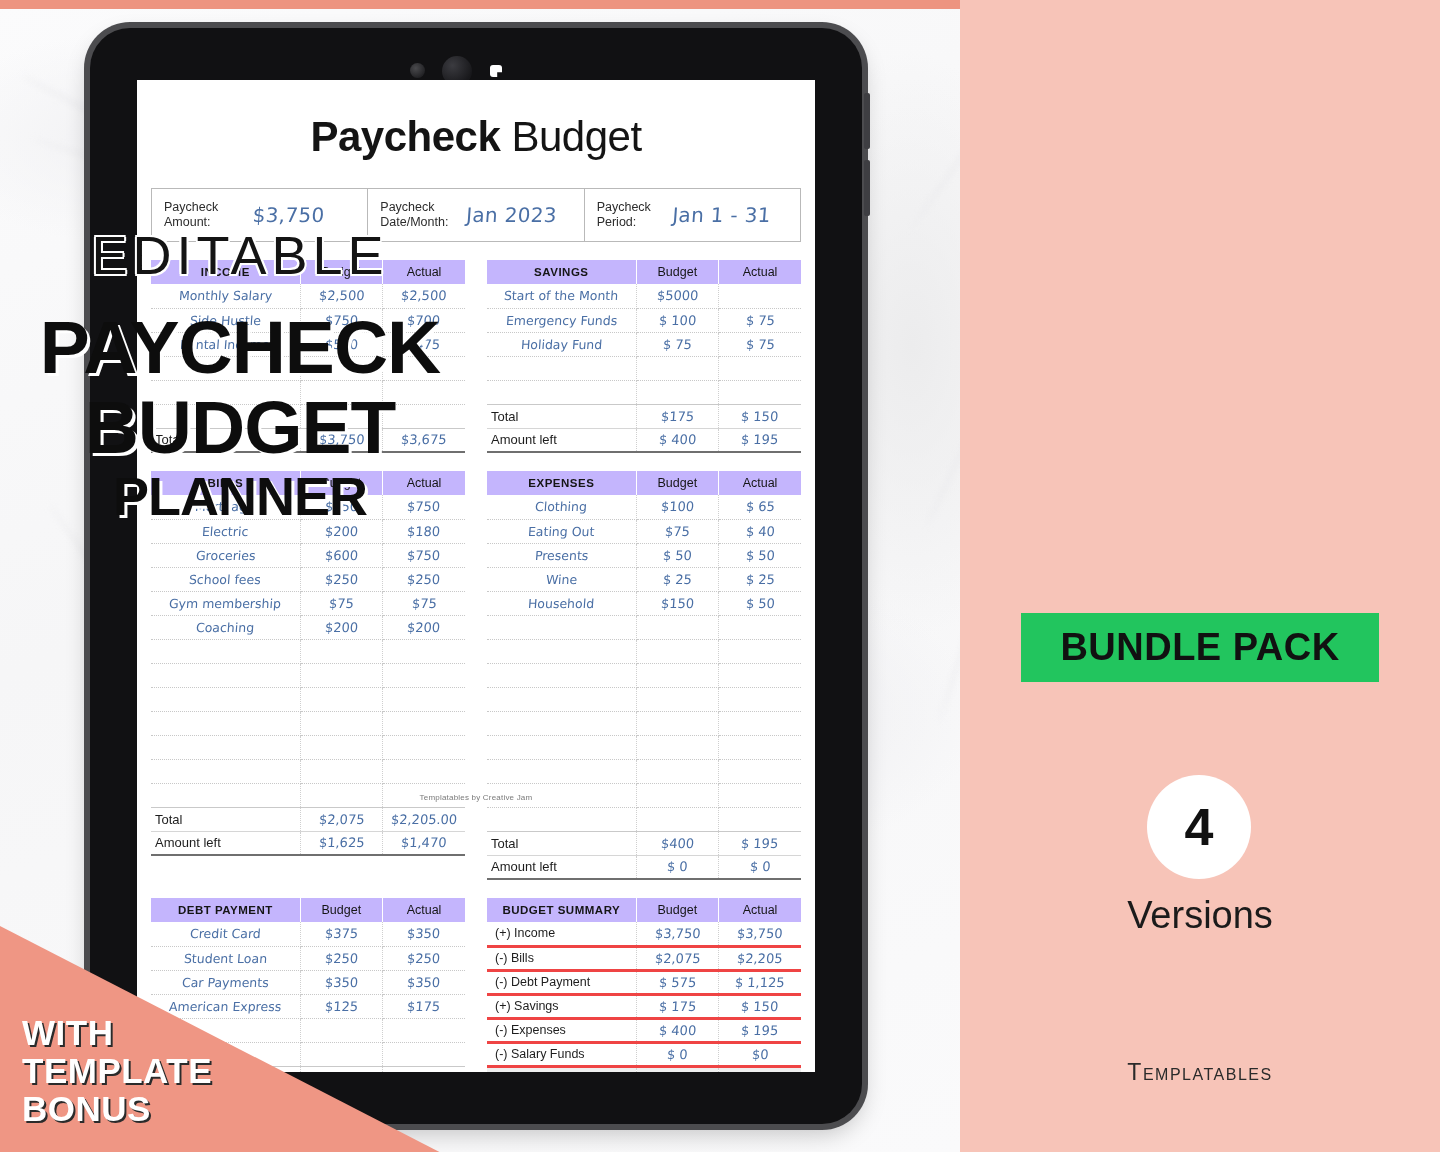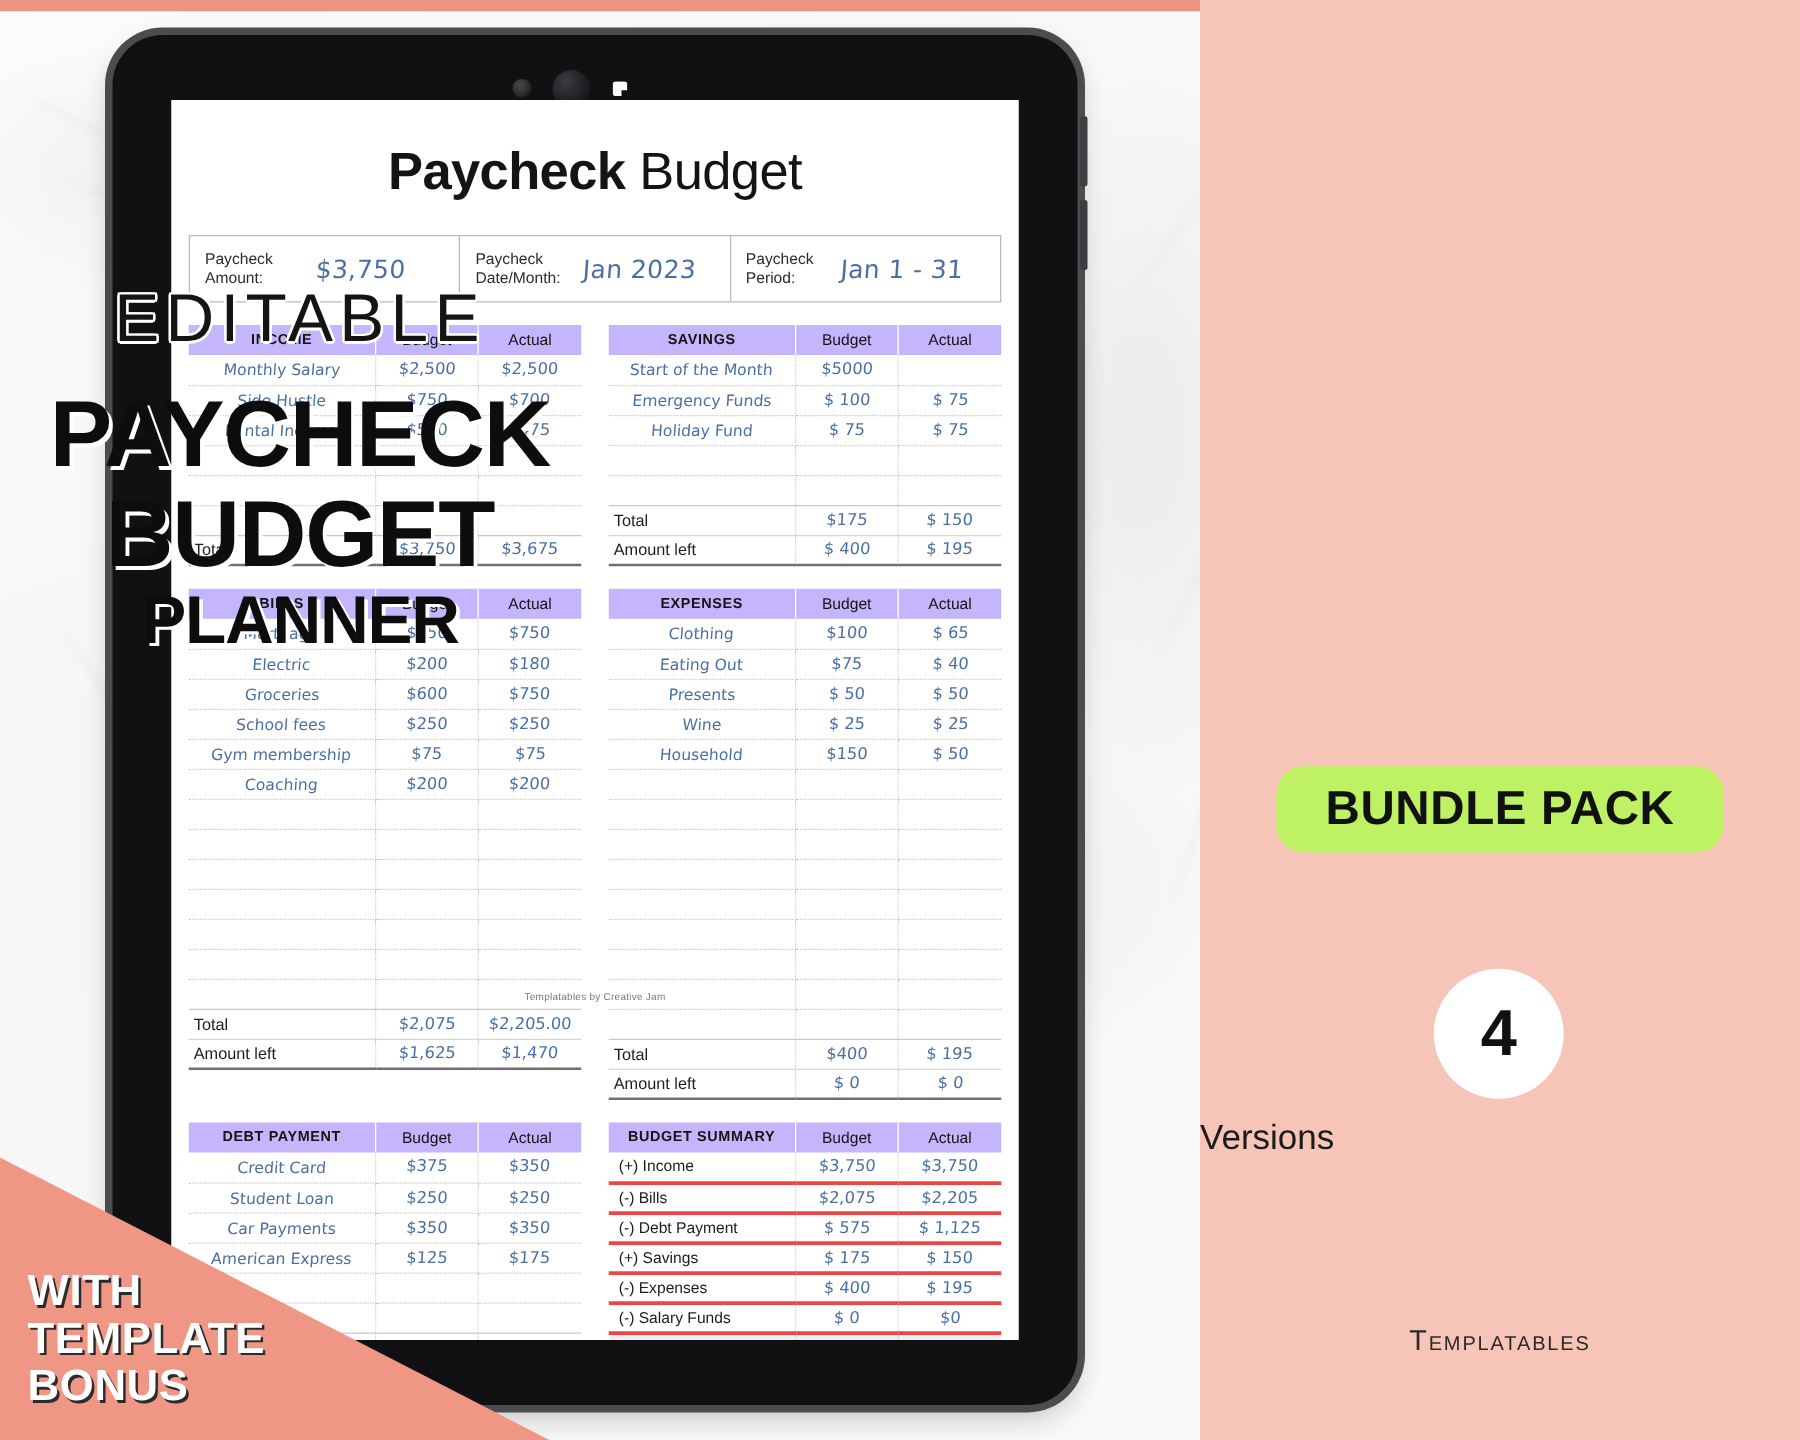--- a/index.html
+++ b/index.html
@@ -221,33 +221,33 @@
     font-weight: 700; color: #0d0d0d; line-height: 0.96;
     letter-spacing: -1px;
     text-shadow: 3px 3px 0 #ffffff;
   }
   .r-l1 { top: 311px; font-size: 75px; }
   .r-l2 { top: 391px; font-size: 75px; }
   .r-l3 { top: 471px; font-size: 54px; }
 
   .bundle-pill {
     position: absolute; left: 1021px; top: 613px; width: 358px; height: 69px;
-    background: #bef264; border-radius: 22px;
+    background: #22c55e; border-radius: 0;
     display: flex; align-items: center; justify-content: center;
     color: #111111; font-size: 38px; font-weight: 700; letter-spacing: .5px;
   }
   .versions-circle {
     position: absolute; left: 1147px; top: 775px; width: 104px; height: 104px;
     border-radius: 50%; background: #ffffff;
     display: flex; align-items: center; justify-content: center;
     font-size: 52px; font-weight: 700; color: #111111;
   }
   .versions-label {
-    position: absolute; left: 960px; top: 894px; width: 480px; text-align: left;
-    font-size: 28px; font-weight: 300; color: #1b1b1b;
+    position: absolute; left: 960px; top: 894px; width: 480px; text-align: center;
+    font-size: 38px; font-weight: 300; color: #1b1b1b;
   }
   .brand {
     position: absolute; left: 960px; top: 1059px; width: 480px; text-align: center;
     font-size: 23px; font-weight: 300; color: #2a2a2a; letter-spacing: 1.5px;
     font-variant: small-caps;
   }
 </style>
 </head>
 <body>
 

